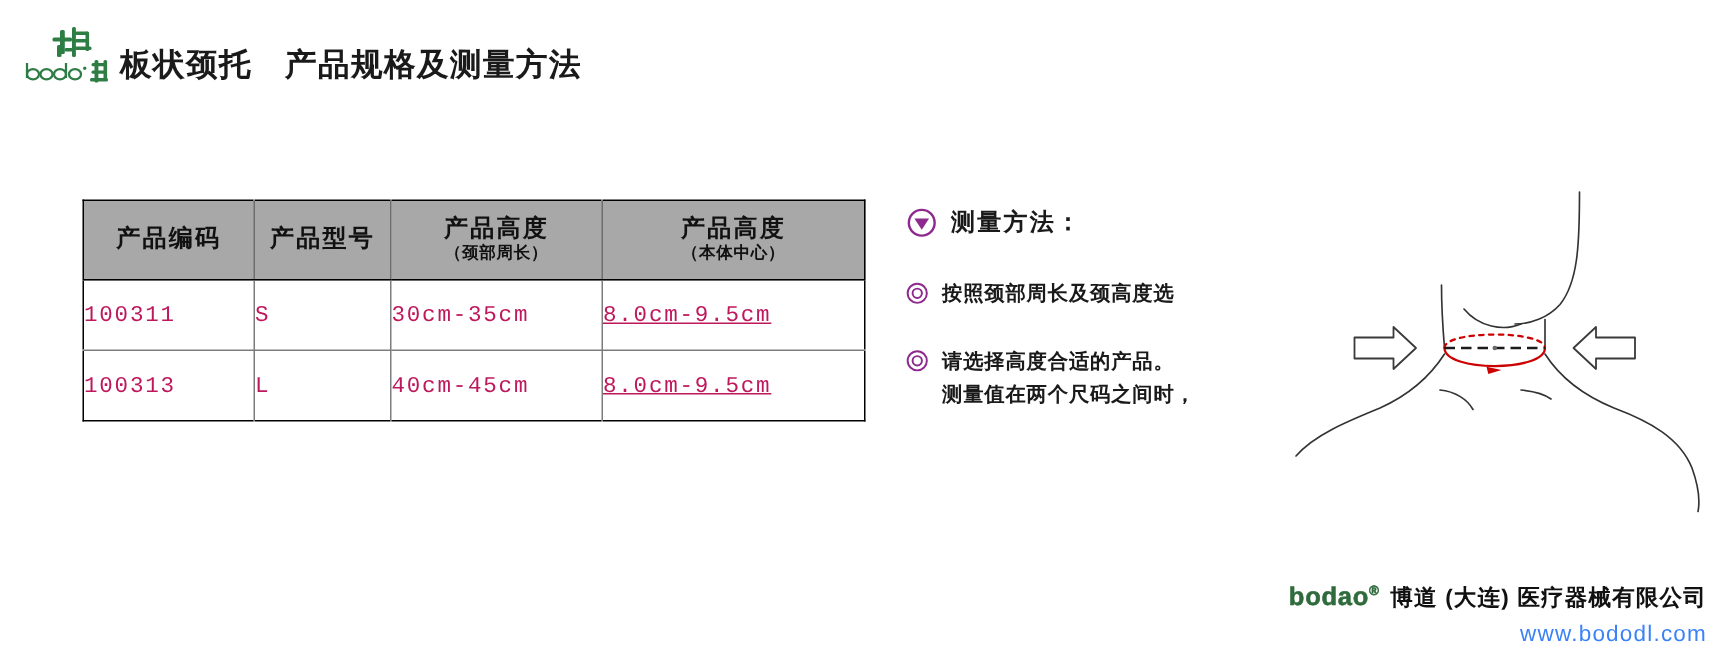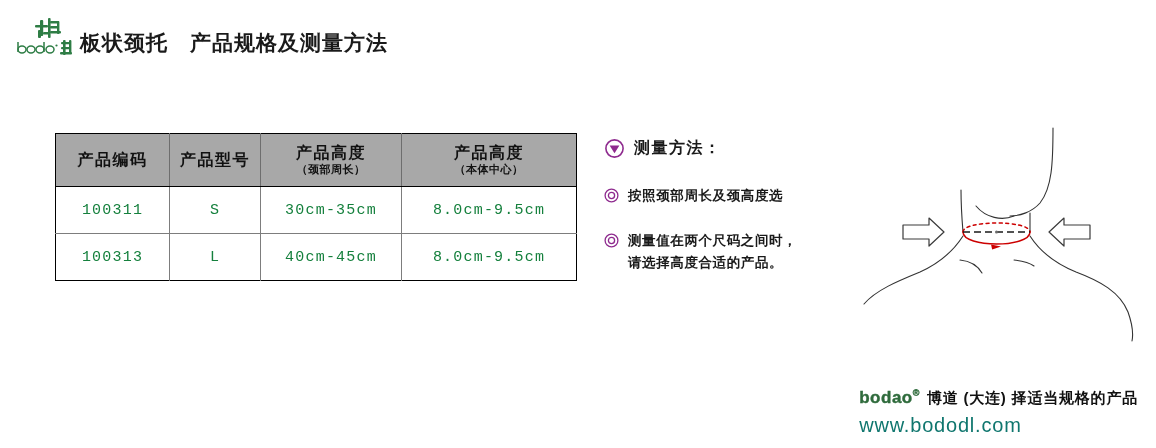--- a/index.html
+++ b/index.html
@@ -78,29 +78,29 @@
     font-size: 11px;
     letter-spacing: 0.5px;
     line-height: 1.3;
     color: #111;
     text-align: center;
   }
   table.spec tbody td {
     height: 46px;
     border-right: 1px solid #7d7d7d;
     border-bottom: 1px solid #7d7d7d;
-    text-align: center;
+    text-align: left;
     vertical-align: middle;
     padding: 0;
     font-size: 15px;
     font-family: "Liberation Mono", "DejaVu Sans Mono", monospace;
     letter-spacing: 1.2px;
-    color: #15803d;
-  }
-  table.spec tbody td:last-child { border-right: none; }
+    color: #be185d;
+  }
+  table.spec tbody td:last-child { border-right: none; text-decoration: underline; }
   table.spec tbody tr:last-child td { border-bottom: none; }
 
   
   #notes {
     position: absolute;
     left: 604px; top: 138px;
     width: 270px;
   }
   #notes-heading {
     display: flex;
@@ -143,21 +143,21 @@
   #illustration {
     position: absolute;
     left: 862px; top: 108px;
     width: 292px; height: 235px;
   }
 
   
   #footer {
     position: absolute;
     right: 18px; top: 388px;
-    text-align: left;
+    text-align: right;
     margin-left: 22px;
   }
   #footer-line1 {
     display: flex;
     align-items: baseline;
     justify-content: flex-end;
     gap: 7px;
     white-space: nowrap;
   }
   #footer-logo {
@@ -169,23 +169,23 @@
   }
   #footer-logo sup { font-size: 9px; }
   #footer-company {
     font-size: 15px;
     font-weight: bold;
     letter-spacing: 0.8px;
     color: #111;
   }
   #footer-url {
     margin-top: 6px;
-    font-size: 20px;
+    font-size: 15px;
     letter-spacing: 0.8px;
-    color: #0f766e;
+    color: #3b82f6;
     white-space: nowrap;
   }
 </style>
 </head>
 <body>
 
 <div id="header">
 
   <div id="brand-logo">
     <svg viewBox="0 0 62 44" width="62" height="44">
@@ -287,22 +287,22 @@
       <div>按照颈部周长及颈高度选</div>
     </div>
   </div>
 
   <div class="note-row">
     <svg class="ring-icon" viewBox="0 0 15 15">
       <circle cx="7.5" cy="7.5" r="6.4" fill="none" stroke="#8e2a8e" stroke-width="1.3"></circle>
       <circle cx="7.5" cy="7.5" r="3.1" fill="none" stroke="#8e2a8e" stroke-width="1.3"></circle>
     </svg>
     <div class="note-text">
+      <div>请选择高度合适的产品。</div>
       <div>测量值在两个尺码之间时，</div>
-      <div>请选择高度合适的产品。</div>
     </div>
   </div>
 </div>
 
 <div id="illustration">
   <svg viewBox="0 0 292 235" width="292" height="235">
 
     <g fill="none" stroke="#333333" stroke-width="1.1" stroke-linecap="round">
 
       <path d="M191 20 C 191 55, 190 80, 178 95 C 170 104, 158 108, 148 108"></path>
@@ -333,16 +333,16 @@
 
     <path d="M41 117 H 67 V 110 L 82 124 L 67 138 V 131 H 41 Z" fill="#ffffff" stroke="#3a3a3a" stroke-width="1.2" stroke-linejoin="round"></path>
 
     <path d="M228 117 H 202 V 110 L 187 124 L 202 138 V 131 H 228 Z" fill="#ffffff" stroke="#3a3a3a" stroke-width="1.2" stroke-linejoin="round"></path>
   </svg>
 </div>
 
 <div id="footer">
   <div id="footer-line1">
     <span id="footer-logo"><span>bodao</span><sup>®</sup></span>
-    <span id="footer-company">博道 (大连) 择适当规格的产品</span>
+    <span id="footer-company">博道 (大连) 医疗器械有限公司</span>
   </div>
   <div id="footer-url">www.bododl.com</div>
 </div>
 
 </body></html>

